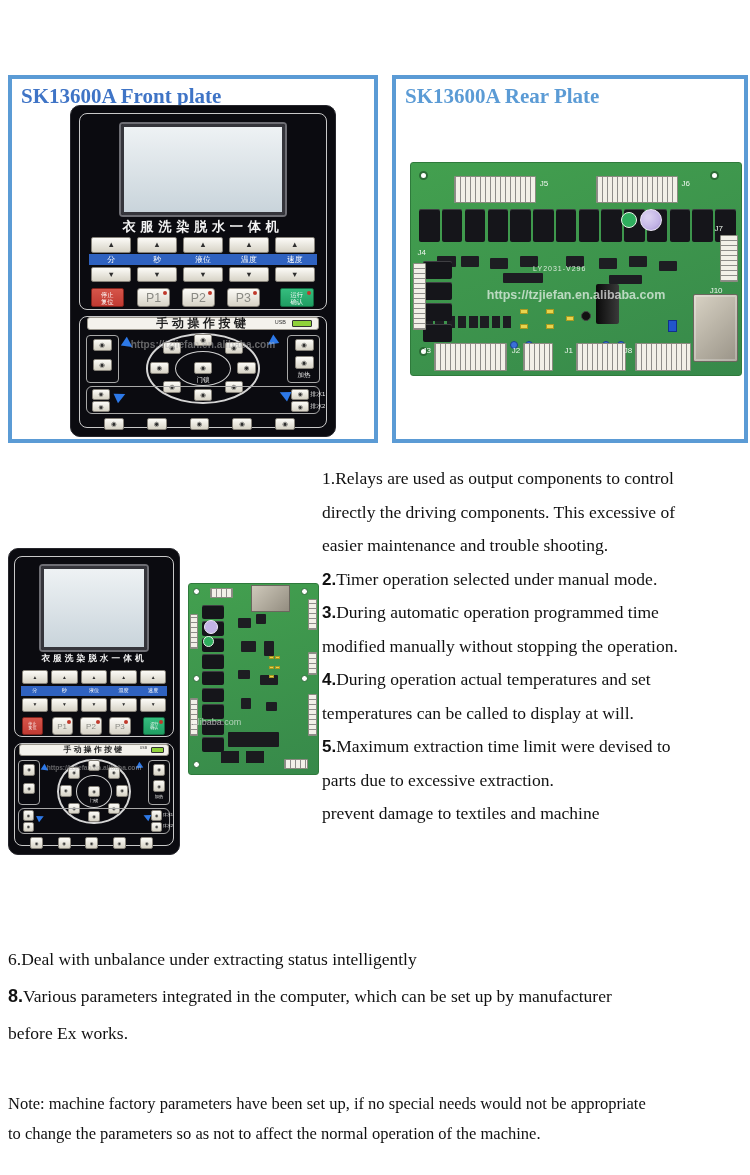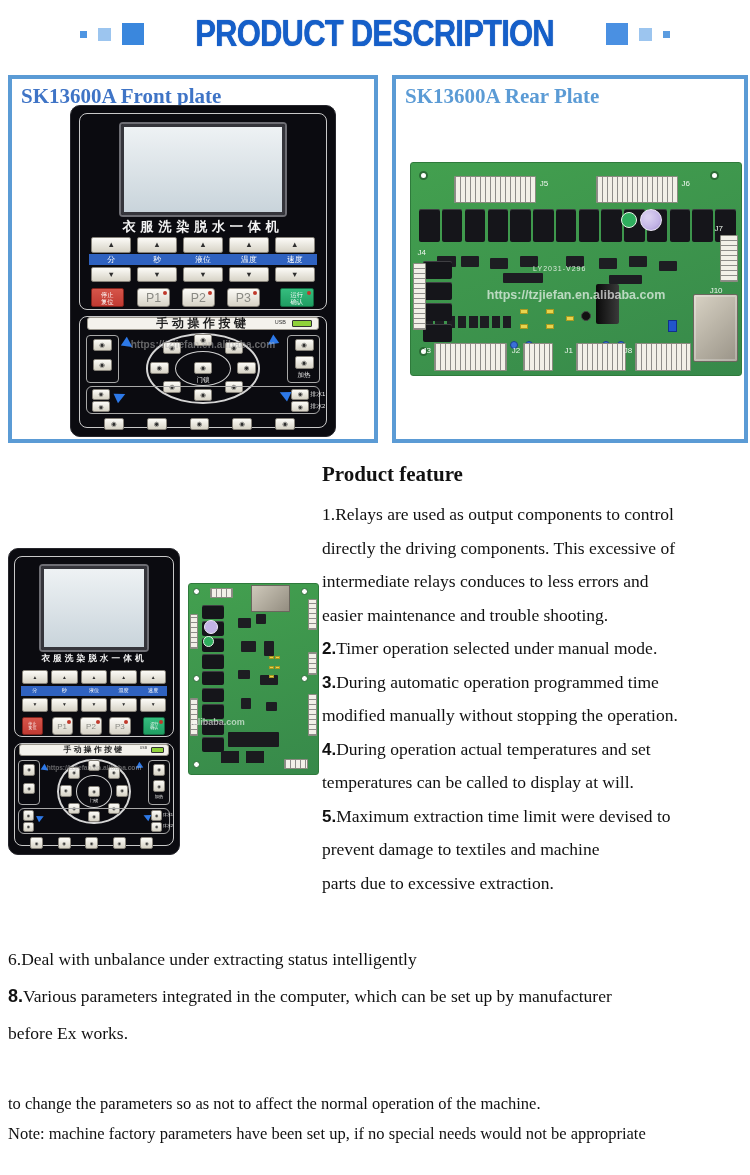--- a/index.html
+++ b/index.html
@@ -60,29 +60,20 @@
   .extra { position:absolute; left:8px; top:941px; width:740px; }
   .xline { font-size:17.5px; line-height:37px; white-space:nowrap; }
   .note  { position:absolute; left:8px; top:1089px; width:740px; }
   .nline { font-size:16.5px; line-height:30px; white-space:nowrap; }
 </style>
 </head>
 <body>
 
 <div class="page">
 
-  <div class="header">
-    <span class="sq s1"></span>
-    <span class="sq s2"></span>
-    <span class="sq s3"></span>
-    <span class="header-title">PRODUCT DESCRIPTION</span>
-    <span class="sq s4"></span>
-    <span class="sq s5"></span>
-    <span class="sq s6"></span>
-  </div>
 
   <div class="photo-box leftbox">
     <div class="box-title front">SK13600A Front plate</div>
   </div>
   <div class="photo-box rightbox">
     <div class="box-title rear">SK13600A Rear Plate</div>
   </div>
 
   <div id="panel-big" class="panel" style="--fs:13px; left:70px; top:105px; width:266px; height:332px;">
       <div class="frame" style="position: absolute; left: 3%; top: 2.2%; width: 94%; height: 59.5%;"></div>
@@ -345,43 +336,41 @@
       <div class="chip" style="position: absolute; left: 40%; top: 60%; width: 8%; height: 6%;"></div>
       <div class="chip" style="position: absolute; left: 60%; top: 62%; width: 8%; height: 5%;"></div>
       <div style="position: absolute; left: 62%; top: 38%; width: 5px; height: 3px; background: rgb(232, 212, 78); border: 1px solid rgb(168, 154, 32);"></div>
       <div style="position: absolute; left: 67%; top: 38%; width: 5px; height: 3px; background: rgb(232, 212, 78); border: 1px solid rgb(168, 154, 32);"></div>
       <div style="position: absolute; left: 62%; top: 43%; width: 5px; height: 3px; background: rgb(232, 212, 78); border: 1px solid rgb(168, 154, 32);"></div>
       <div style="position: absolute; left: 67%; top: 43%; width: 5px; height: 3px; background: rgb(232, 212, 78); border: 1px solid rgb(168, 154, 32);"></div>
       <div style="position: absolute; left: 62%; top: 48%; width: 5px; height: 3px; background: rgb(232, 212, 78); border: 1px solid rgb(168, 154, 32);"></div>
       <div style="position: absolute; left: 30%; top: 78%; width: 40%; height: 8%; background: rgb(26, 26, 30); border-radius: 1px;"></div>
       <div style="position: absolute; left: 25%; top: 88%; width: 14%; height: 6%; background: rgb(26, 26, 30);"></div>
       <div style="position: absolute; left: 44%; top: 88%; width: 14%; height: 6%; background: rgb(26, 26, 30);"></div>
-      <div class="wm" style="position: absolute; left: 1%; top: 70%; width: 60%; height: 6%; color: rgba(255, 255, 255, 0.6); font-size: 9px; font-weight: bold; text-align: left;">.alibaba.com</div>
+      <div class="wm" style="position: absolute; left: 1%; top: 70%; width: 60%; height: 6%; color: rgba(255, 255, 255, 0.6); font-size: 9px; font-weight: normal; text-align: left;">.alibaba.com</div>
     </div>
 
   <div class="features">
-    <div class="feat-heading">Product feature</div>
     <div id="feat-lines">
         <div class="fline" style=""><span class="">1.</span>Relays are used as output components to control</div>
         <div class="fline" style="">directly the driving components. This excessive of</div>
-        <div class="fline" style="">intermediate relays conduces to less errors and</div>
         <div class="fline" style="">easier maintenance and trouble shooting.</div>
         <div class="fline" style=""><span class="numb">2.</span>Timer operation selected under manual mode.</div>
         <div class="fline" style=""><span class="numb">3.</span>During automatic operation programmed time</div>
         <div class="fline" style="">modified manually without stopping the operation.</div>
         <div class="fline" style=""><span class="numb">4.</span>During operation actual temperatures and set</div>
         <div class="fline" style="">temperatures can be called to display at will.</div>
         <div class="fline" style=""><span class="numb">5.</span>Maximum extraction time limit were devised to</div>
+        <div class="fline" style="">parts due to excessive extraction.</div>
         <div class="fline" style="">prevent damage to textiles and machine</div>
-        <div class="fline" style="">parts due to excessive extraction.</div>
       </div>
   </div>
 
   <div id="extra-items" class="extra">
       <div class="xline" style=""><span class="" style="font-size: 17.5px;">6.</span>Deal with unbalance under extracting status intelligently</div>
       <div class="xline" style=""><span class="numb" style="font-size: 18px;">8.</span>Various parameters integrated in the computer, which can be set up by manufacturer</div>
       <div class="xline" style="">before Ex works.</div>
     </div>
   <div id="note" class="note">
+      <div class="nline" style="">Note: machine factory parameters have been set up, if no special needs would not be appropriate</div>
       <div class="nline" style="">to change the parameters so as not to affect the normal operation of the machine.</div>
-      <div class="nline" style="">Note: machine factory parameters have been set up, if no special needs would not be appropriate</div>
     </div>
 </div>
 
 </body></html>

